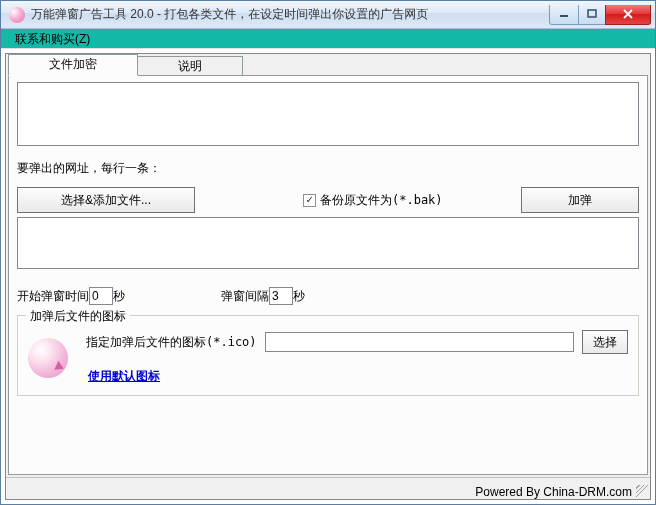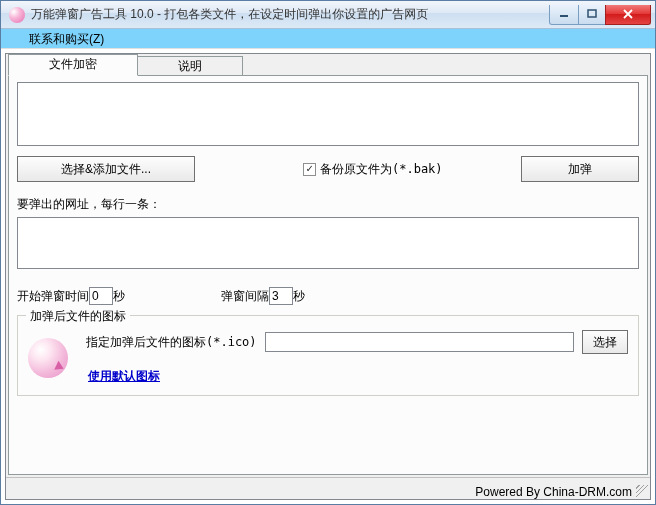--- a/index.html
+++ b/index.html
@@ -57,22 +57,22 @@
     width: 46px;
     background: linear-gradient(to bottom, #f07a7a 0%, #e53a3a 45%, #d11919 46%, #e54444 100%);
     border-color: #a02020;
     border-bottom-right-radius: 3px;
     color: #fff;
   }
   .winbtn svg { display:block; }
   
   .menubar {
     height: 20px;
-    padding: 2px 8px 0 22px;
-    background: #7dd3fc;
+    padding: 2px 8px 0 8px;
+    background: #14b8a6;
     border-bottom: 1px solid #e0e0e0;
     color: #000;
   }
   .menubar span { padding: 2px 6px; }
   
   .client {
     flex: 1;
     margin: 4px;
     border: 1px solid #828790;
     background: #f0f0f0;
@@ -246,21 +246,21 @@
       linear-gradient(135deg, transparent 0 2px, #a0a0a0 2px 3px, transparent 3px 5px, #a0a0a0 5px 6px, transparent 6px 8px, #a0a0a0 8px 9px, transparent 9px);
   }
 </style>
 </head>
 <body>
 
 <div class="window">
 
   <div class="titlebar">
     <div class="icon"></div>
-    <div class="title">万能弹窗广告工具 10.0 - 打包各类文件，在设定时间弹出你设置的广告网页</div>
+    <div class="title">万能弹窗广告工具 20.0 - 打包各类文件，在设定时间弹出你设置的广告网页</div>
     <div class="winbtns">
       <div class="winbtn min">
         <svg width="10" height="10">
             <line x1="1" y1="7" x2="9" y2="7" stroke="#30506f" stroke-width="2"></line>
           </svg>
       </div>
       <div class="winbtn max">
         <svg width="10" height="10">
             <rect x="1" y="1" width="8" height="7" fill="none" stroke="#30506f" stroke-width="1.5"></rect>
           </svg>
@@ -280,34 +280,34 @@
   <div class="client">
 
     <div class="tabs">
       <div class="tab active">文件加密</div>
       <div class="tab">说明</div>
     </div>
 
     <div class="tabpanel">
 
       <div class="textarea ta-top"></div>
+
+      <div class="row" style="margin-top:14px;">
+        <span class="label">要弹出的网址，每行一条：</span>
+      </div>
 
       <div class="row">
         <button class="btn btn-wide">选择&amp;添加文件...</button>
         <div style="flex:0 0 108px"></div>
         <label class="chk">
           <span class="chkbox checked"></span>
           <span>备份原文件为(*.bak)</span>
         </label>
         <div class="spacer"></div>
         <button class="btn btn-right">加弹</button>
-      </div>
-
-      <div class="row" style="margin-top:14px;">
-        <span class="label">要弹出的网址，每行一条：</span>
       </div>
       <div class="textarea ta-url"></div>
 
       <div class="row timing-row">
         <div class="seg">
           <span>开始弹窗时间</span>
           <input class="num-input" value="0" style="">
           <span>秒</span>
         </div>
         <div style="width:60px"></div>

